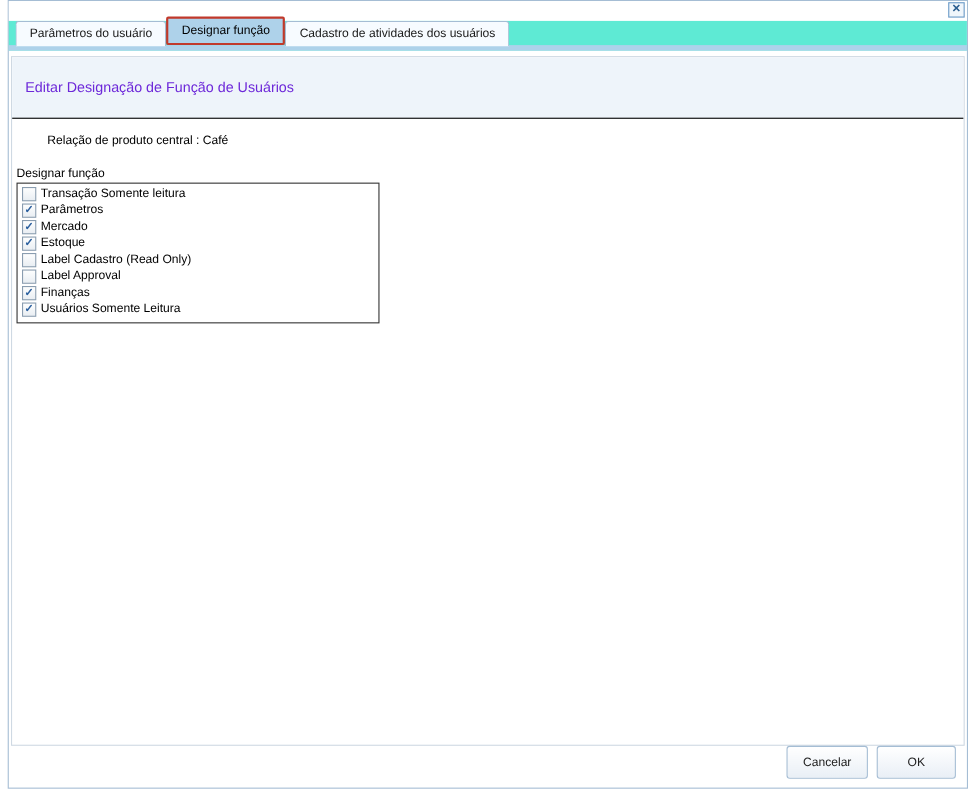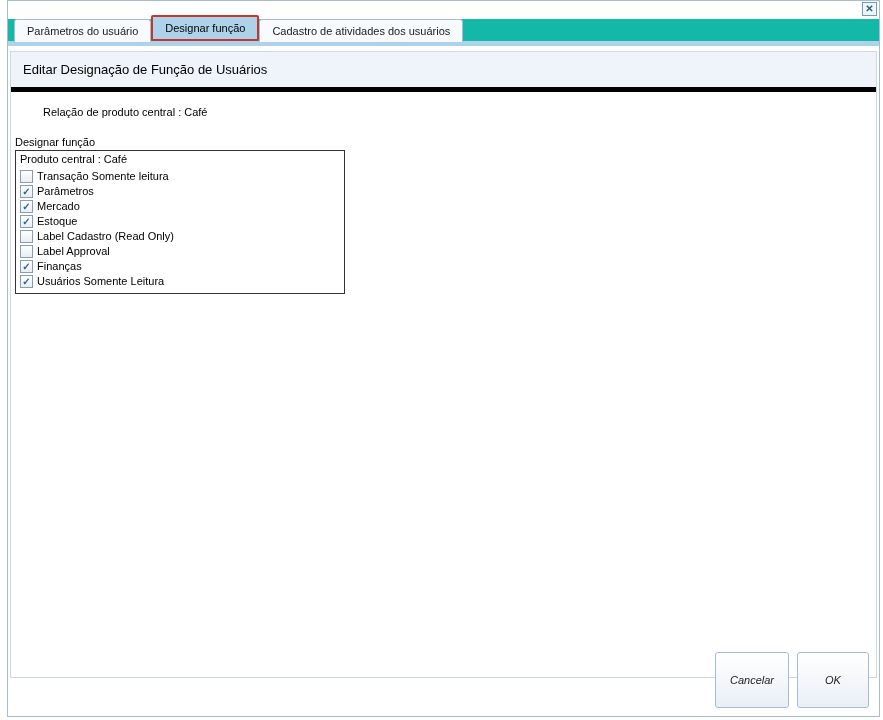--- a/index.html
+++ b/index.html
@@ -39,21 +39,21 @@
     align-items: center;
     justify-content: center;
     cursor: pointer;
     font-size: 10px;
     color: #2a5d8f;
     line-height: 1;
     font-weight: bold;
   }
   .tabstrip {
     display: flex;
-    background: #14b8a6;
+    background: #5eead4;
     border-bottom: 5px solid #aed2ea;
     padding-left: 6px;
     height: 27px;
     align-items: flex-end;
   }
   .tab {
     padding: 5px 12px 5px 12px;
     border: 1px solid #a5bdd4;
     border-bottom: none;
     background: #f7fbff;
@@ -68,24 +68,24 @@
     background: #aed2ea;
     border: 2px solid #c1392b;
     border-radius: 2px;
     font-weight: normal;
     color: #000;
     bottom: 0;
     padding: 5px 12px;
   }
   .section-header {
     background: #eef4fa;
-    padding: 10px 12px;
+    padding: 20px 12px;
     font-size: 13px;
-    color: #000000;
-    border-bottom: 5px solid #000000;
+    color: #6d28d9;
+    border-bottom: 1px solid #000000;
   }
   .body-area {
     padding: 14px 10px 10px 4px;
   }
   .rel-line {
     margin-bottom: 18px;
     color: #000;
     margin-left: 28px;
   }
   .assign-label {
@@ -129,28 +129,27 @@
   }
   .button-bar {
     position: absolute;
     bottom: 8px;
     right: 10px;
     display: flex;
     gap: 8px;
   }
   .btn {
     min-width: 72px;
-    padding: 21px 14px;
+    padding: 8px 14px;
     border: 1px solid #a5bdd4;
     background: linear-gradient(#ffffff,#e9eff6);
     border-radius: 3px;
     cursor: pointer;
     color: #222;
     text-align: center;
-    font-style: italic;
   }
   .main-panel {
     position: absolute;
     top: 50px;
     left: 2px;
     right: 2px;
     bottom: 38px;
     border: 1px solid #cfd9e3;
     background: #fff;
     overflow: hidden;
@@ -172,21 +171,20 @@
   </div>
 
   <div class="main-panel">
     <div class="section-header">Editar Designação de Função de Usuários</div>
 
     <div class="body-area">
       <div class="rel-line">Relação de produto central : Café</div>
       <div class="assign-label">Designar função</div>
 
       <div class="rolebox">
-        <div class="rolebox-title">Produto central : Café</div>
         <div id="roles-container">
             <div class="role-item">
               <span class="chk"></span>
               <span>Transação Somente leitura</span>
             </div>
             <div class="role-item">
               <span class="chk checked"></span>
               <span>Parâmetros</span>
             </div>
             <div class="role-item">

